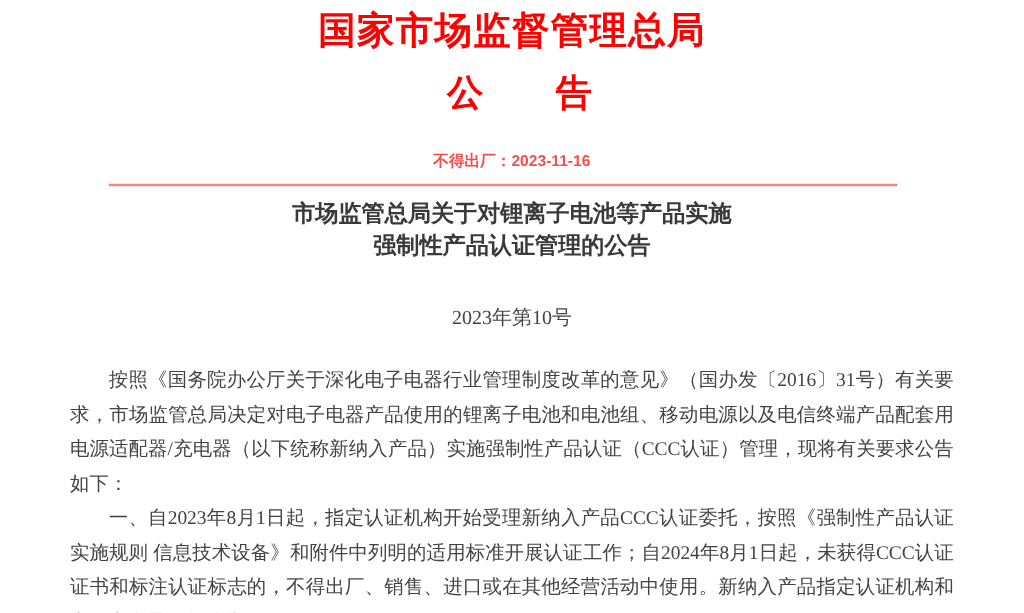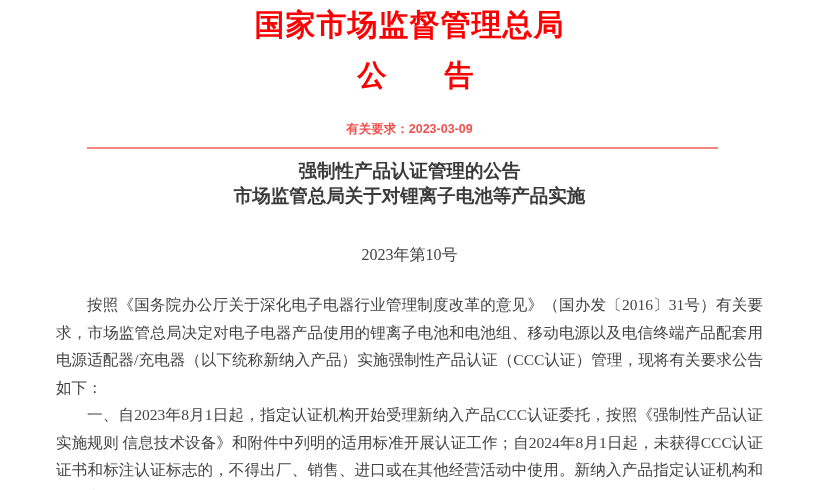--- a/index.html
+++ b/index.html
@@ -84,29 +84,29 @@
 </style>
 </head>
 <body>
 
 <div class="page" style="--title-red: #fe0000; --publish-red: #f0504e; --divider-red: #f48682; --heading-black: #3a3a3a; --body-gray: #434343; --page-bg: #ffffff;">
 
   <header>
     <h1 class="agency-title">国家市场监督管理总局</h1>
     <h2 class="announcement-word">公　　告</h2>
     <div class="publish">
-      <span>有关要求：</span><span>2023-03-09</span>
+      <span>不得出厂：</span><span>2023-11-16</span>
     </div>
     <div class="divider"></div>
   </header>
 
   <main>
     <h3 class="doc-title">
+      <span class="line">市场监管总局关于对锂离子电池等产品实施</span>
       <span class="line">强制性产品认证管理的公告</span>
-      <span class="line">市场监管总局关于对锂离子电池等产品实施</span>
     </h3>
     <div class="doc-number">2023年第10号</div>
     <div class="body-text">
       <p class="para">按照《国务院办公厅关于深化电子电器行业管理制度改革的意见》（国办发〔2016〕31号）有关要求，市场监管总局决定对电子电器产品使用的锂离子电池和电池组、移动电源以及电信终端产品配套用电源适配器/充电器（以下统称新纳入产品）实施强制性产品认证（CCC认证）管理，现将有关要求公告如下：</p>
       <p class="para">一、自2023年8月1日起，指定认证机构开始受理新纳入产品CCC认证委托，按照《强制性产品认证实施规则 信息技术设备》和附件中列明的适用标准开展认证工作；自2024年8月1日起，未获得CCC认证证书和标注认证标志的，不得出厂、销售、进口或在其他经营活动中使用。新纳入产品指定认证机构和实验室名录另行公告。</p>
     </div>
   </main>
 
 </div>
 

